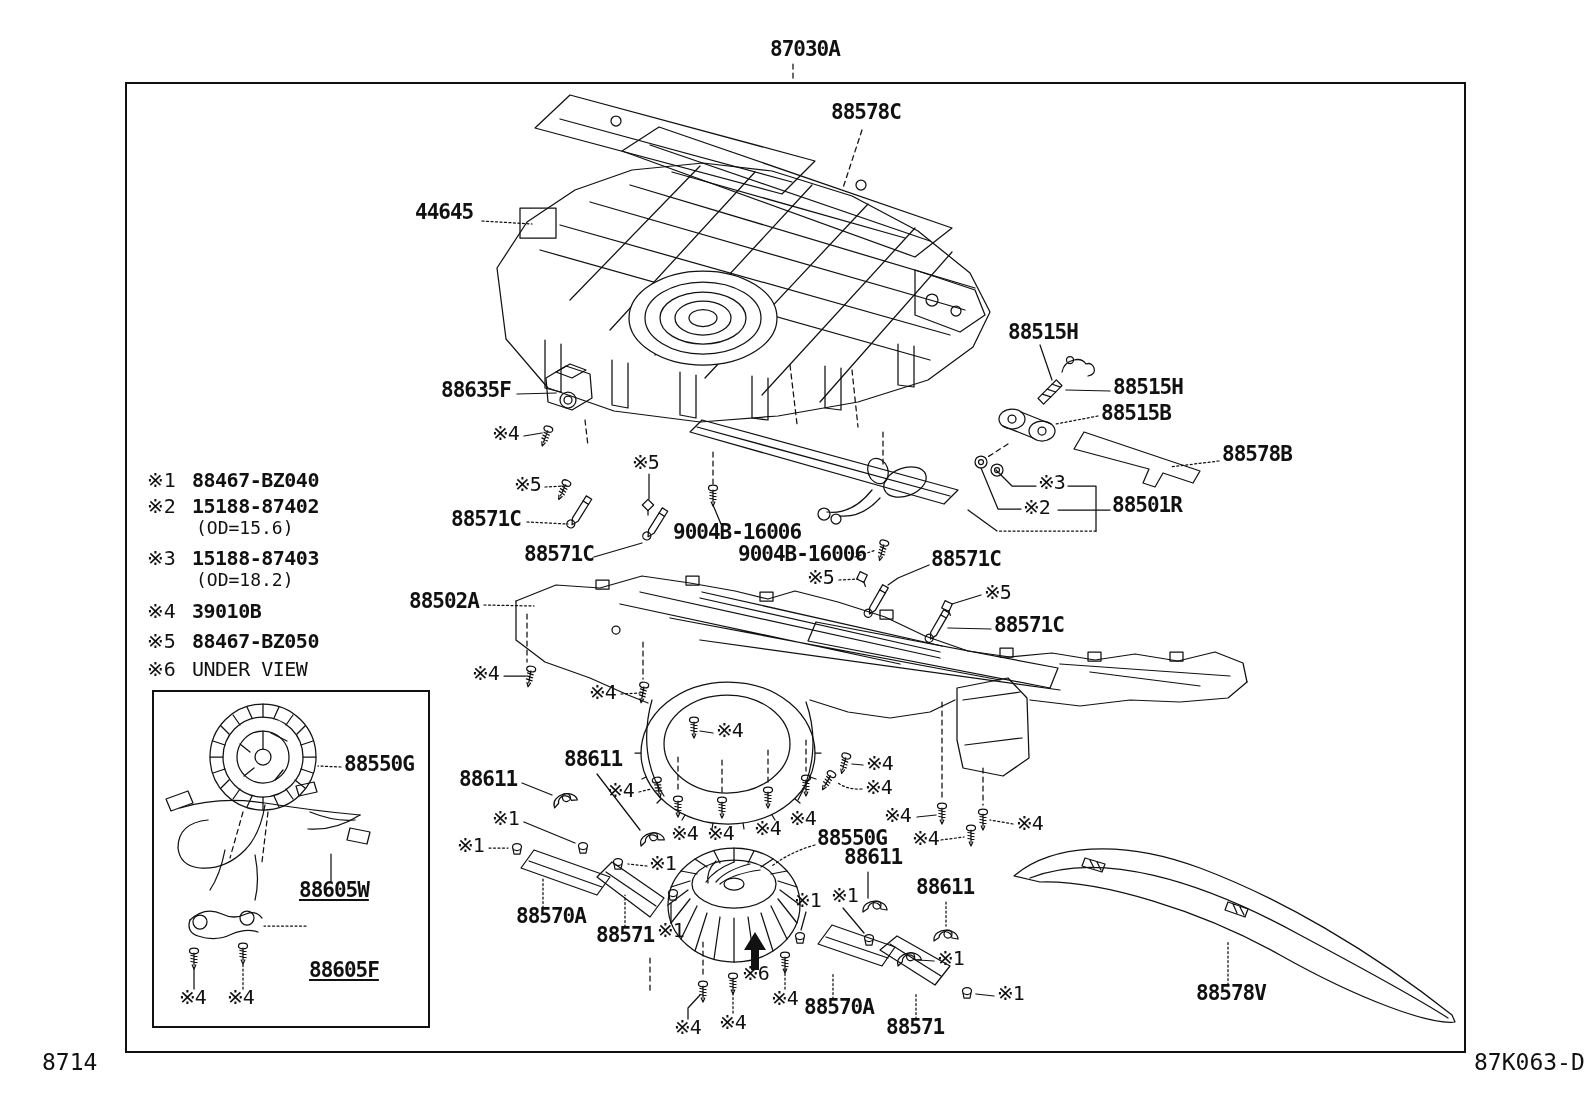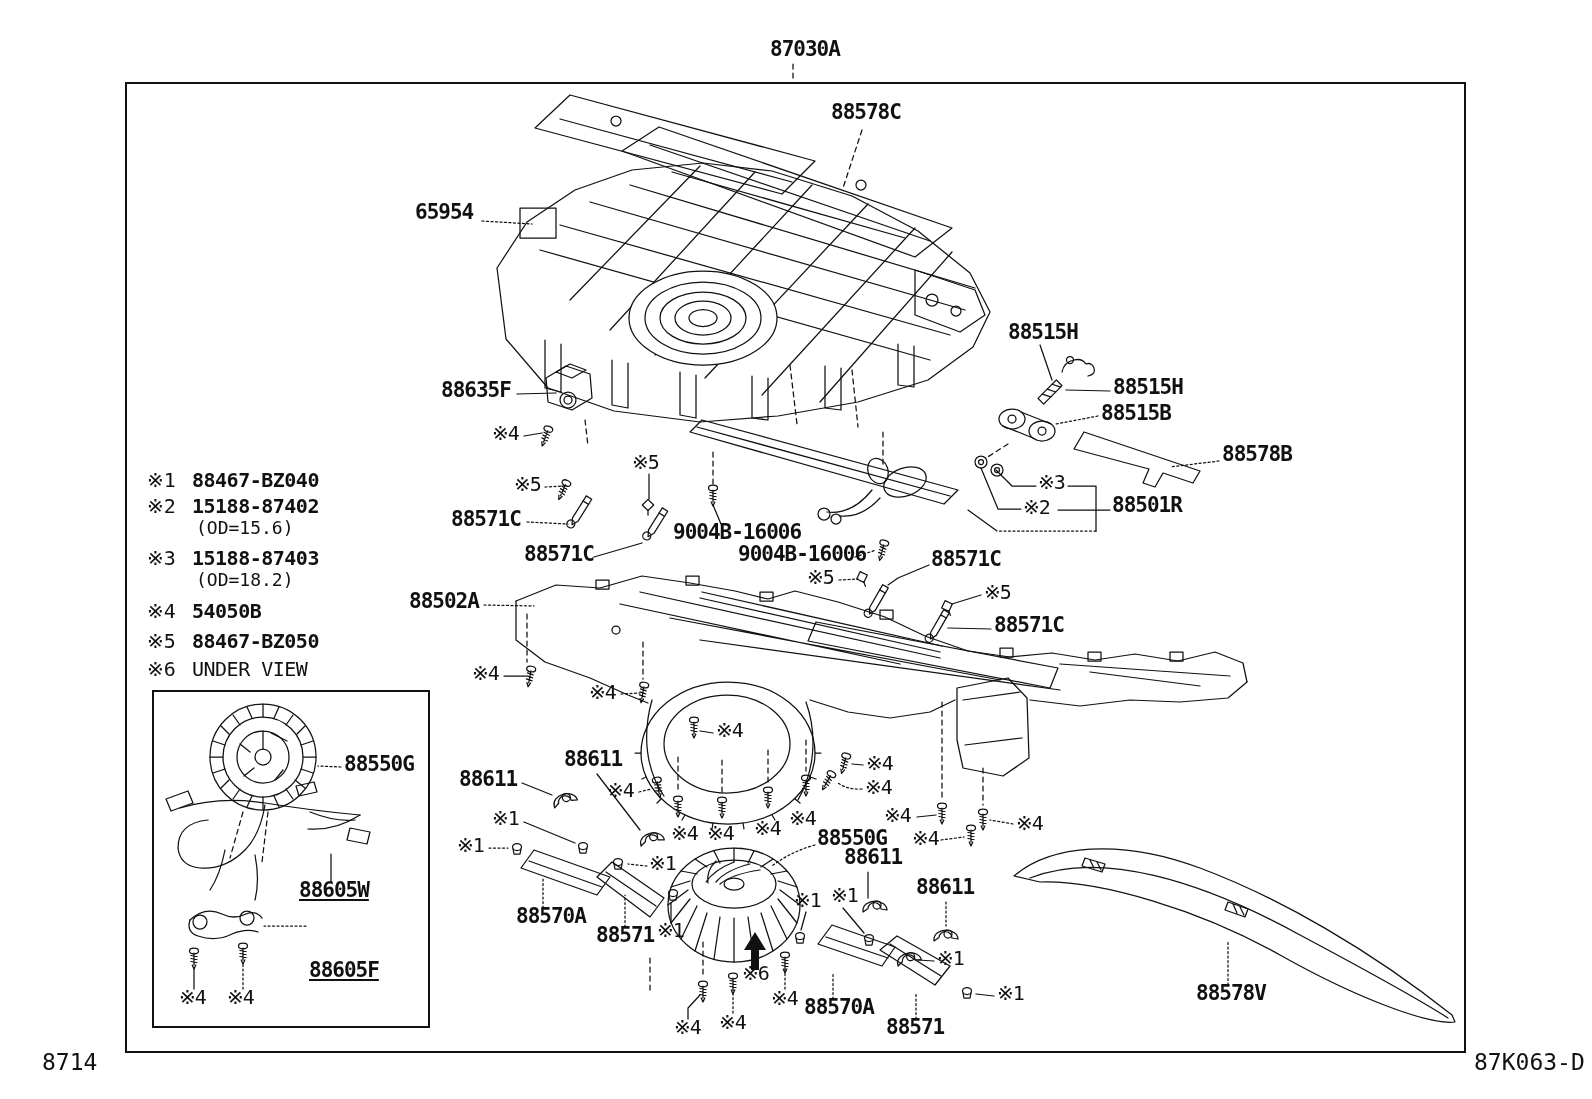--- a/index.html
+++ b/index.html
@@ -328,21 +328,21 @@
       <use href="#clip" transform="translate(909,959) rotate(-10)"></use>
     </g>
 
     <polygon points="755,932 766,950 759,950 759,970 751,970 751,950 744,950" fill="#111" stroke="none"></polygon>
   </g>
 </svg>
 
 <div id="labels">
     <div class="lbl pn" style="left: 770px; top: 39px;">87030A</div>
     <div class="lbl pn" style="left: 831px; top: 102px;">88578C</div>
-    <div class="lbl pn" style="left: 415px; top: 202px;">65954</div>
+    <div class="lbl pn" style="left: 415px; top: 202px;">44645</div>
     <div class="lbl pn" style="left: 441px; top: 380px; text-align: center;">88635F</div>
     <div class="lbl pn" style="left: 1008px; top: 322px;">88515H</div>
     <div class="lbl pn" style="left: 1113px; top: 377px;">88515H</div>
     <div class="lbl pn" style="left: 1101px; top: 403px;">88515B</div>
     <div class="lbl pn" style="left: 1222px; top: 444px;">88578B</div>
     <div class="lbl pn" style="left: 1112px; top: 495px;">88501R</div>
     <div class="lbl pn" style="left: 451px; top: 509px;">88571C</div>
     <div class="lbl pn" style="left: 524px; top: 544px;">88571C</div>
     <div class="lbl pn" style="left: 673px; top: 522px;">9004B-16006</div>
     <div class="lbl pn" style="left: 738px; top: 544px;">9004B-16006</div>
@@ -402,18 +402,18 @@
 <div id="legend">
     <div class="lbl lg-mk" style="left: 147px; top: 470px;">※1</div>
     <div class="lbl lg-code" style="left: 192px; top: 470px;">88467-BZ040</div>
     <div class="lbl lg-mk" style="left: 147px; top: 496px;">※2</div>
     <div class="lbl lg-code" style="left: 192px; top: 496px; text-align: right;">15188-87402</div>
     <div class="lbl lg-note" style="left: 196px; top: 519px;">(OD=15.6)</div>
     <div class="lbl lg-mk" style="left: 147px; top: 548px;">※3</div>
     <div class="lbl lg-code" style="left: 192px; top: 548px;">15188-87403</div>
     <div class="lbl lg-note" style="left: 196px; top: 571px;">(OD=18.2)</div>
     <div class="lbl lg-mk" style="left: 147px; top: 601px;">※4</div>
-    <div class="lbl lg-code" style="left: 192px; top: 601px;">54050B</div>
+    <div class="lbl lg-code" style="left: 192px; top: 601px;">39010B</div>
     <div class="lbl lg-mk" style="left: 147px; top: 631px;">※5</div>
     <div class="lbl lg-code" style="left: 192px; top: 631px;">88467-BZ050</div>
     <div class="lbl lg-mk" style="left: 147px; top: 659px;">※6</div>
     <div class="lbl lg-code rg" style="left: 192px; top: 659px;">UNDER VIEW</div>
   </div>
 
 </body></html>

